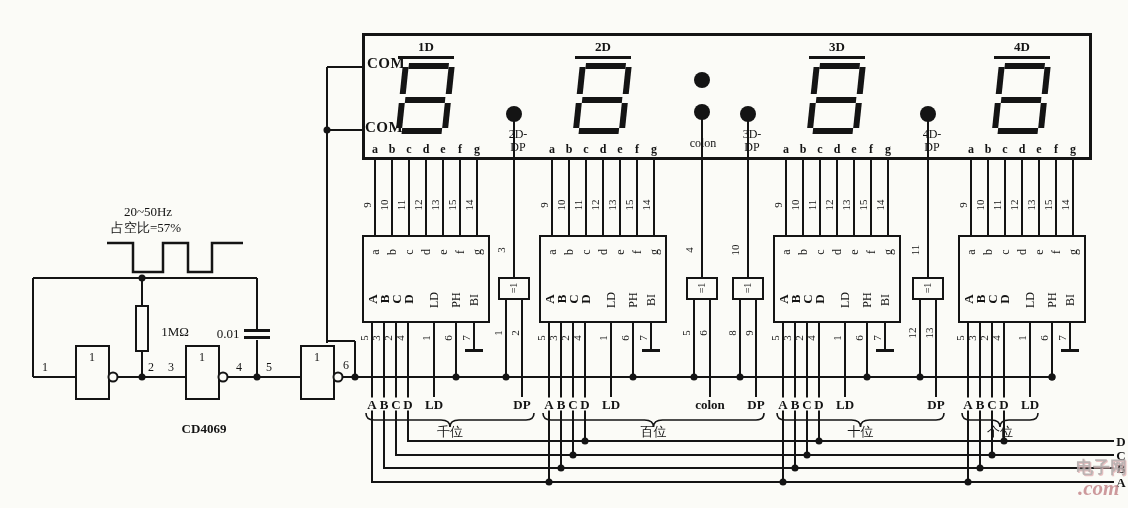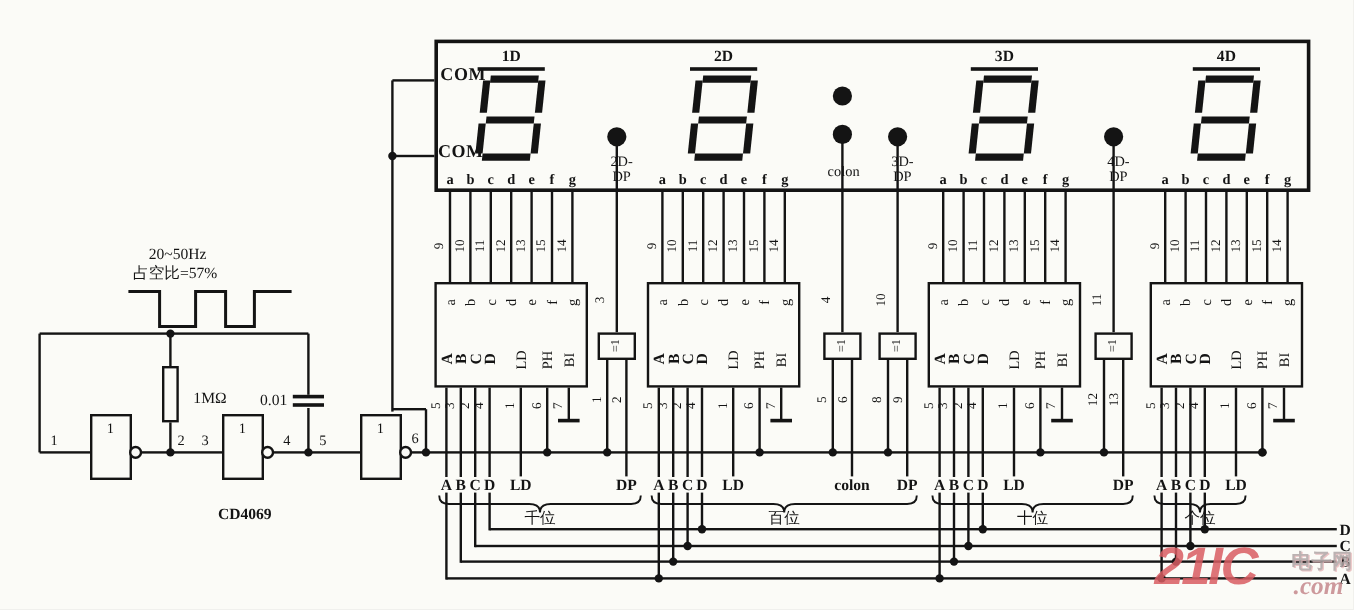--- a/index.html
+++ b/index.html
@@ -51,21 +51,20 @@
   <span class="txt f13" style="left:228px;top:333px;">0.01</span>
 
   <span class="txt b13" style="left:204px;top:402px;margin-top:26px;">CD4069</span>
 
   <span class="txt b13" style="left:1121px;top:441px;">D</span>
   <span class="txt b13" style="left:1121px;top:455px;">C</span>
   <span class="txt b13" style="left:1121px;top:468px;">B</span>
   <span class="txt b13" style="left:1121px;top:482px;">A</span>
 
   <div class="wm" style="left:958px;top:446px;width:170px;height:60px;">
-    <span class="wm-big" style="left:4px;top:2px;">21IC</span>
     <span class="wm-cn" style="left:118px;top:10px;">电子网</span>
     <span class="wm-com" style="left:120px;top:30px;">.com</span>
   </div>
 
 <div class="wire h" style="left: 33px; top: 376px; width: 1019px;"></div>
     <div class="wire h" style="left: 33px; top: 277px; width: 224px;"></div>
     <div class="wire v" style="left: 32px; top: 278px; height: 99px;"></div>
     <div class="wire v" style="left: 141px; top: 278px; height: 27px;"></div>
     <div class="wire v" style="left: 141px; top: 352px; height: 25px;"></div>
     <div class="dot" style="left: 142px; top: 278px;"></div>

